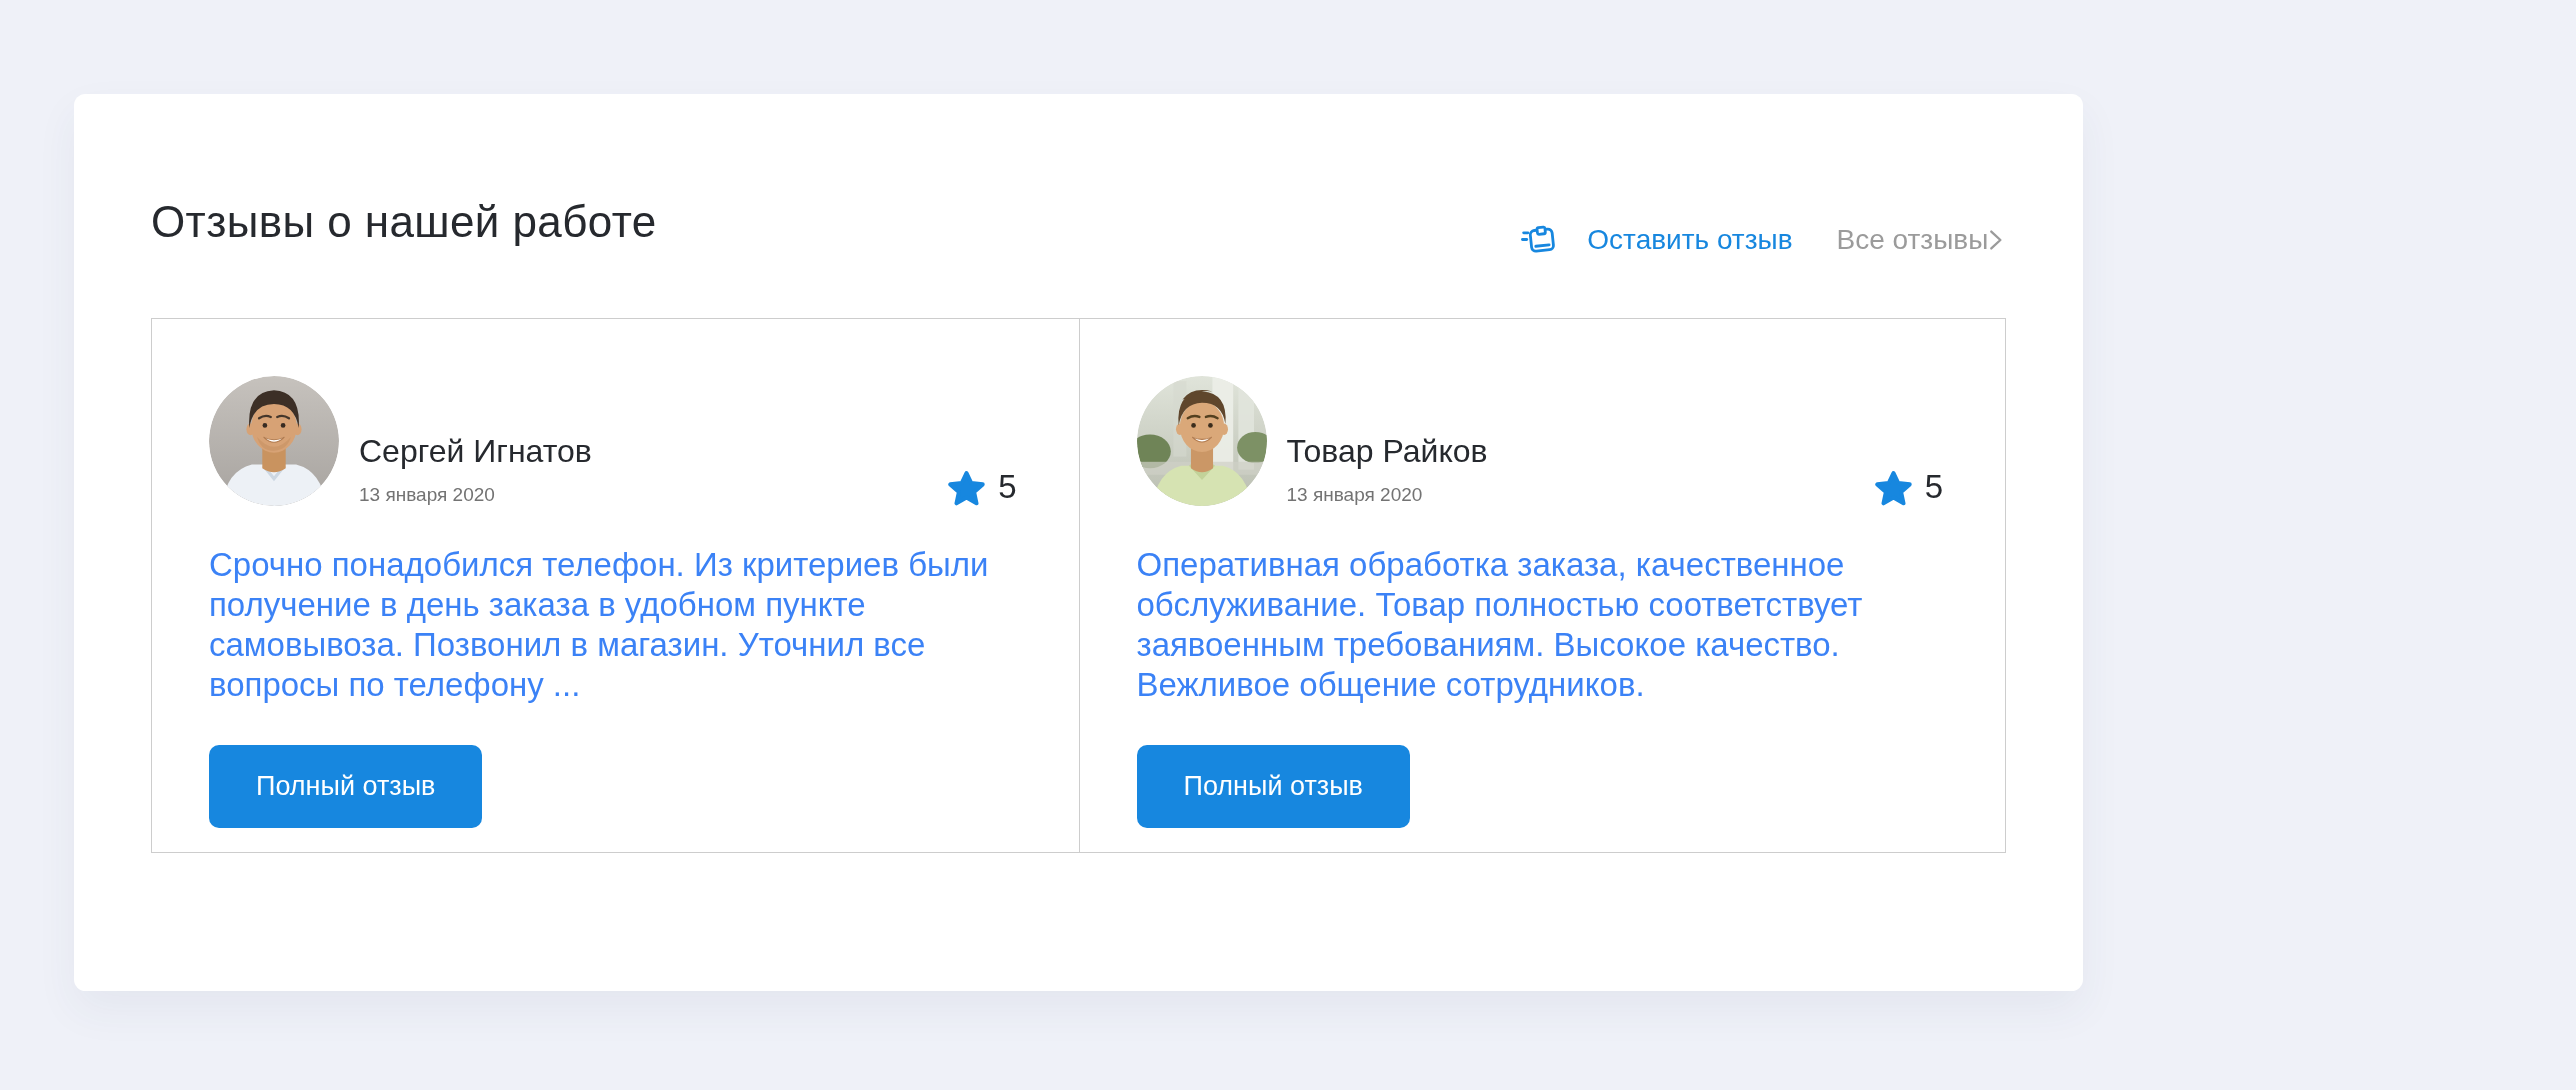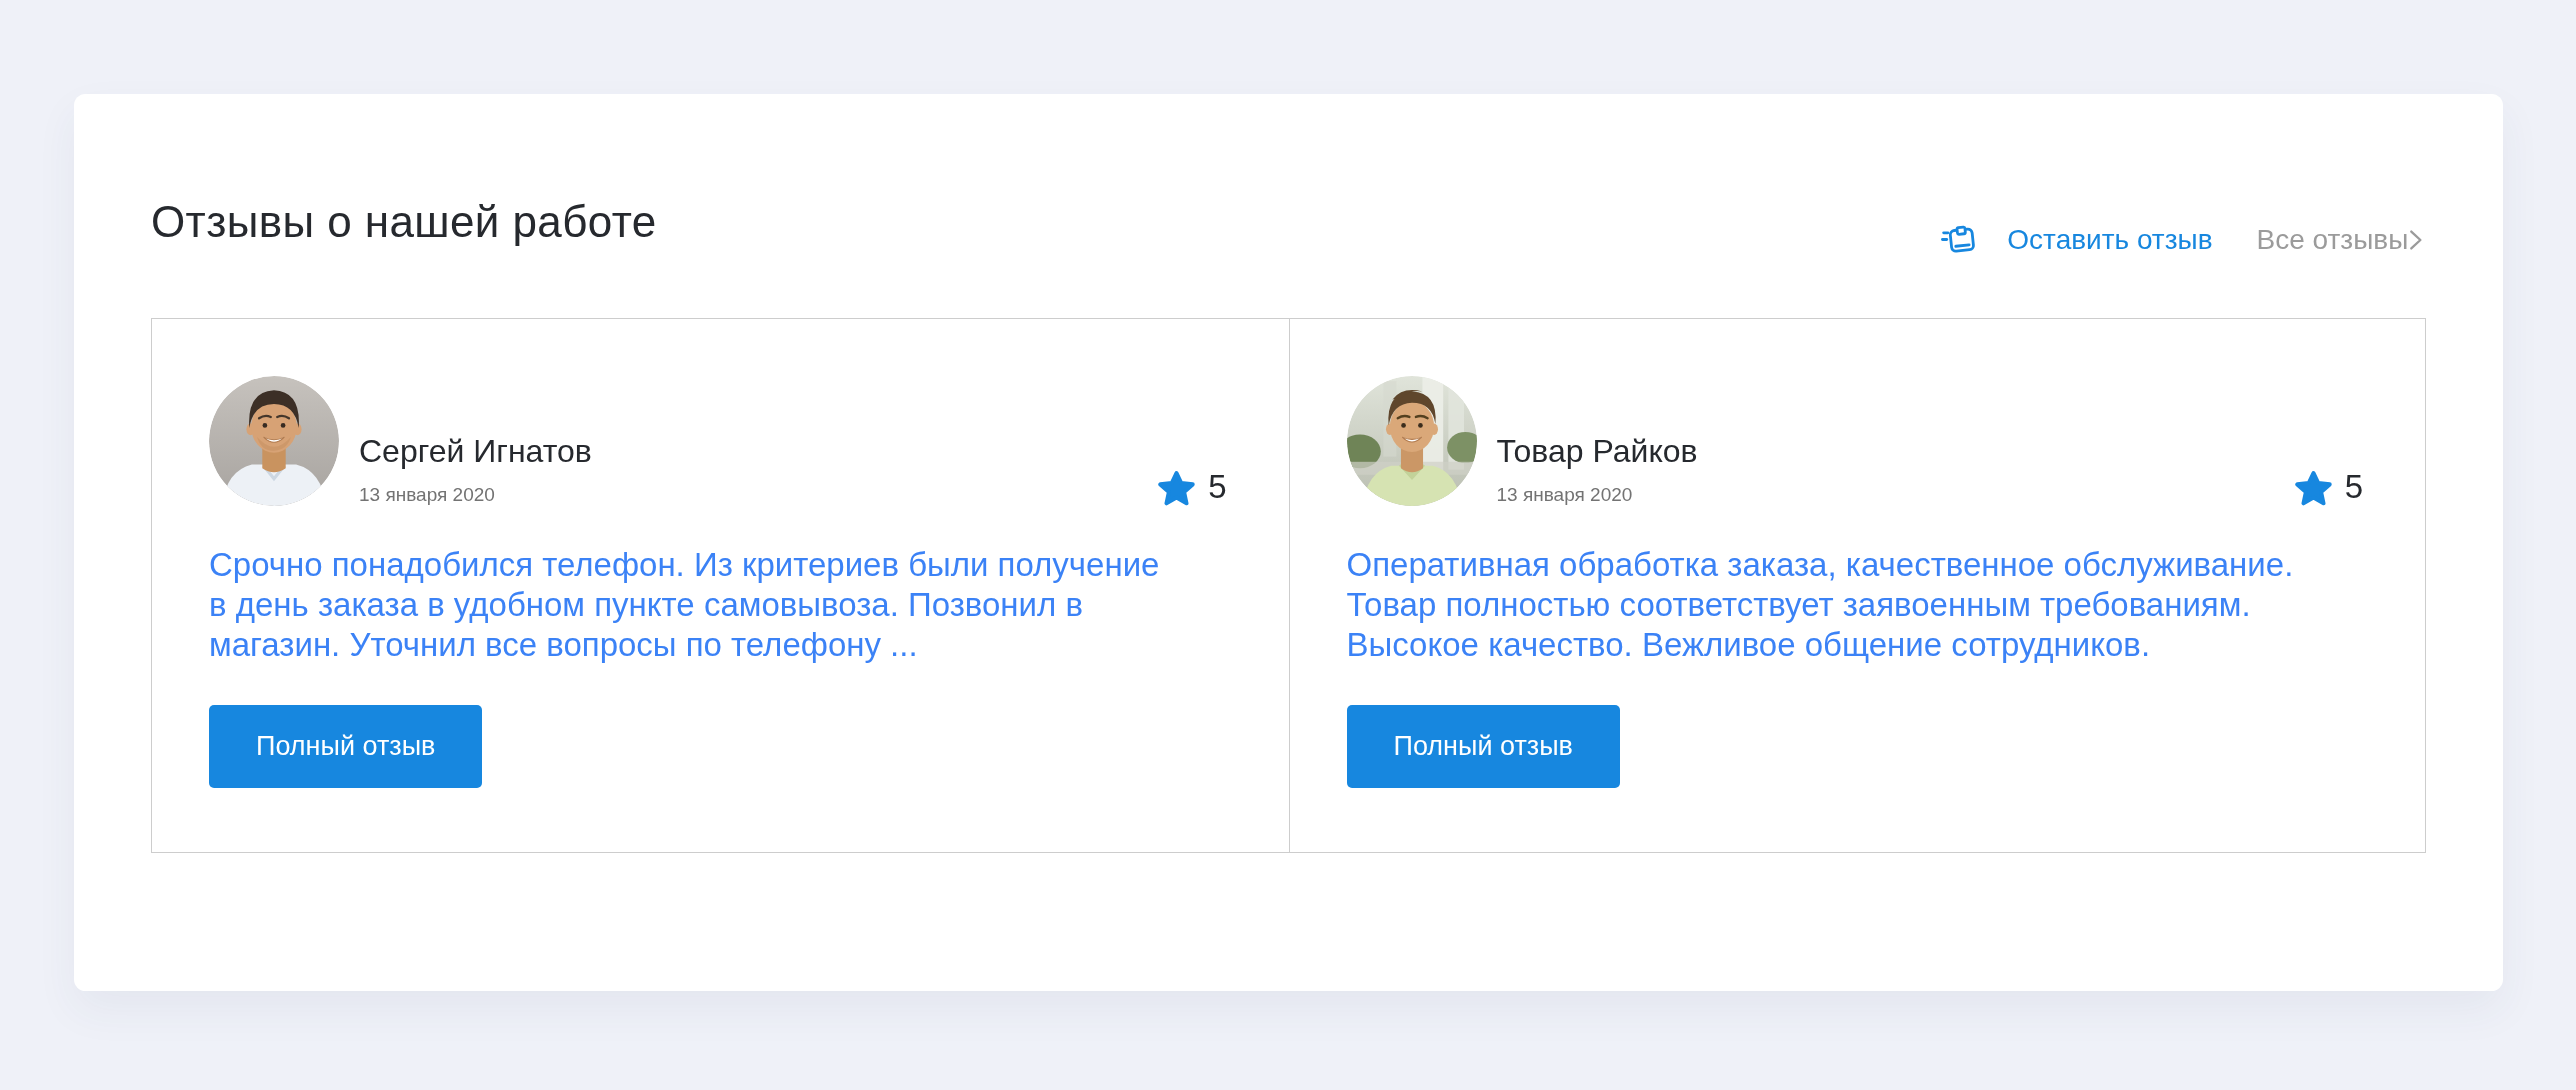--- a/index.html
+++ b/index.html
@@ -7,21 +7,21 @@
   body {
     position:relative;
     overflow:hidden;
     background:#eff1f8;
     font-family:"Liberation Sans","DejaVu Sans",sans-serif;
     color:#26292e;
   }
   .panel {
     position:absolute;
     left:74px; top:94px;
-    width:2429px; height:897px;
+    width:2009px; height:897px;
     background:#ffffff;
     border-radius:11.4px;
     box-shadow:0 18.6px 43px rgba(45,60,110,0.06);
   }
   .panel-header {
     display:flex;
     align-items:center;
     justify-content:space-between;
     margin-top:90px;
     padding:0 79px 0 77px;
@@ -97,21 +97,21 @@
     margin-top:40px;
     height:83px;
     padding:0 47px;
     display:inline-flex;
     align-items:center;
     background:#1787df;
     color:#ffffff;
     font-size:27px;
     font-family:inherit;
     border:none;
-    border-radius:5px;
+    border-radius:10px;
     cursor:pointer;
   }
 </style>
 </head>
 <body>
 
 <div class="panel">
 
   <div class="panel-header">
     <h1 class="title">Отзывы о нашей работе</h1>

